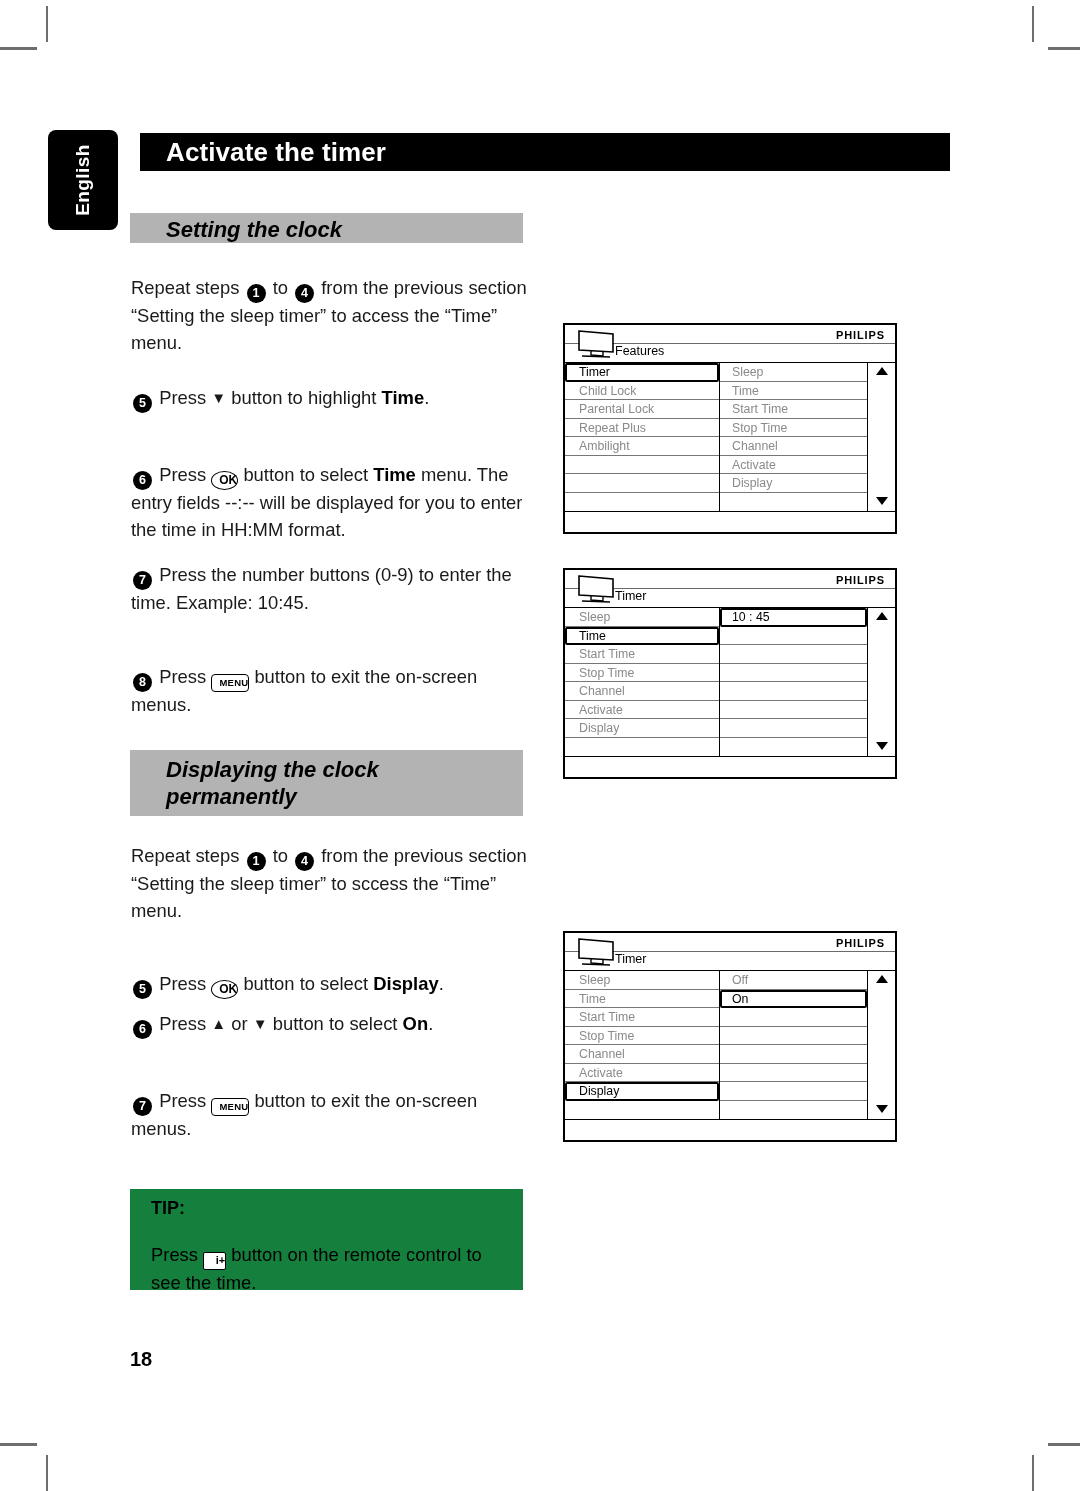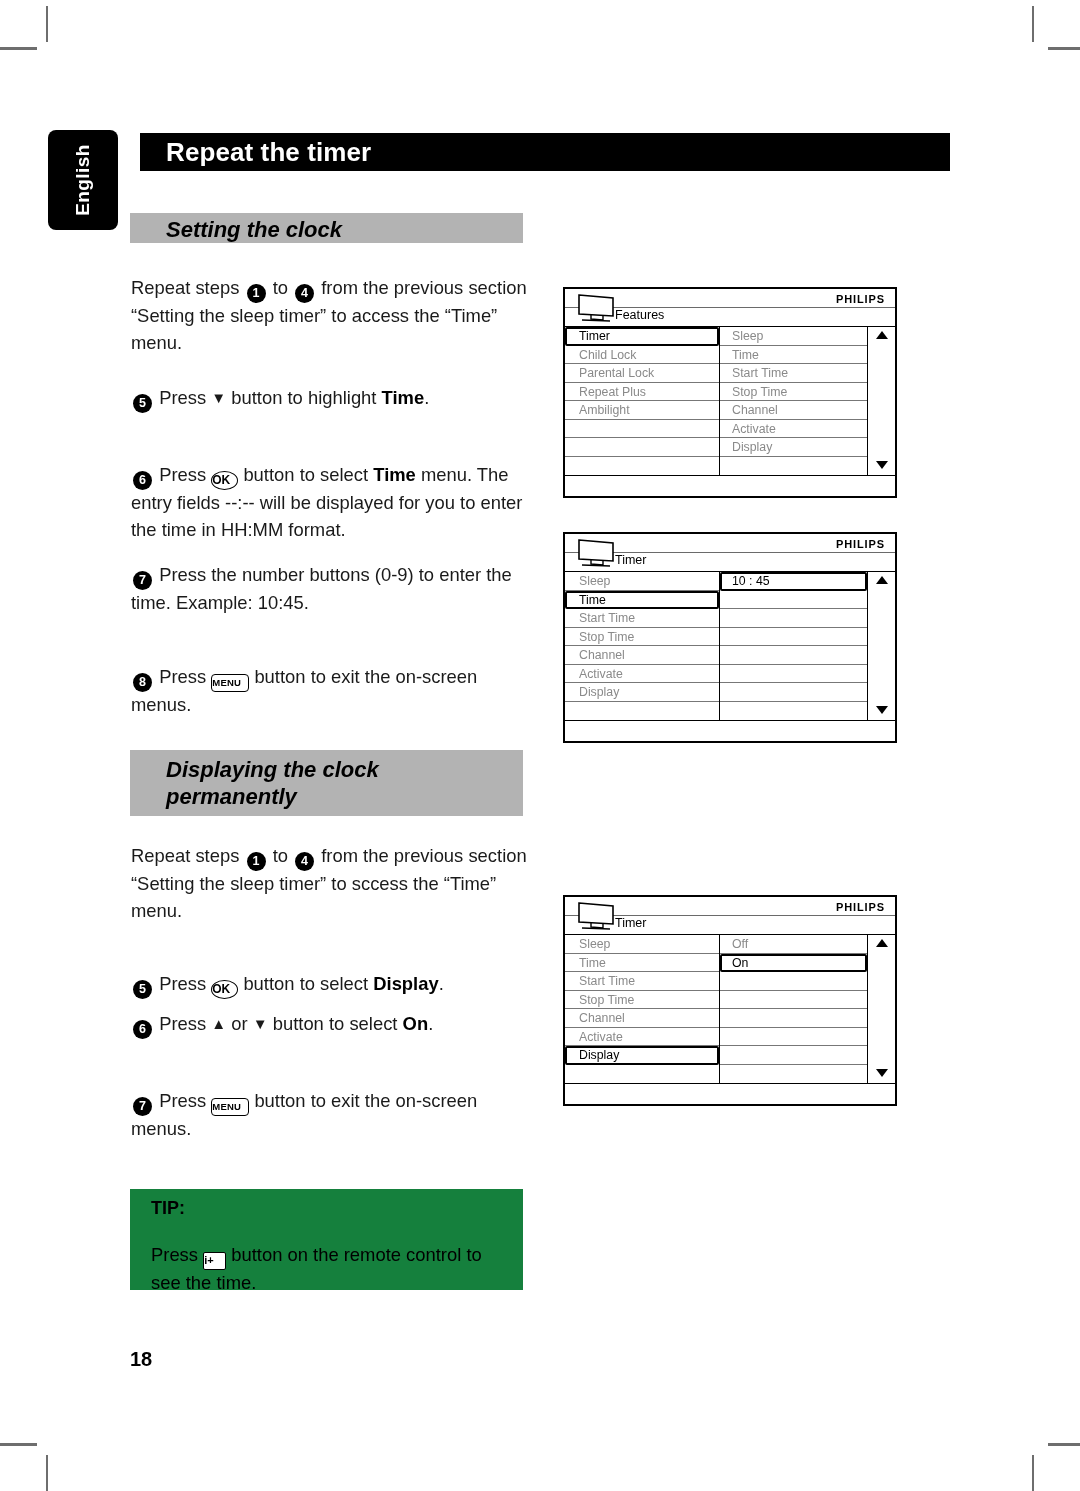--- a/index.html
+++ b/index.html
@@ -112,21 +112,21 @@
     text-align: center;
     vertical-align: -3px;
     margin: 0 2px;
   }
 
   
   .key-ok, .key-menu, .key-info {
     display: inline-block;
     border: 1.8px solid #000;
     font-weight: bold;
-    text-align: left;
+    text-align: right;
     vertical-align: -3px;
     color: #000;
     background: #fff;
     margin-top: 28px;
   }
   .key-ok {
     width: 25px; height: 17px; line-height: 17px;
     border-radius: 50%; font-size: 12px;
   }
   .key-menu {
@@ -171,20 +171,21 @@
   }
 
   
   .osd {
     position: absolute;
     width: 334px;
     background: #fff;
     border: 2px solid #000;
     box-sizing: border-box;
     font-size: 11.5px;
+    margin-top: 36px;
   }
   .osd-head {
     position: relative;
     height: 38px;
     border-bottom: 1px solid #000;
     box-sizing: border-box;
   }
   .osd-brand {
     position: absolute;
     right: 10px; top: 4px;
@@ -275,21 +276,21 @@
 <div class="crop h" style="left:0px; top:1443px; width:37px;"></div>
 <div class="crop v" style="left:46px; top:1455px; height:36px;"></div>
 <div class="crop h" style="left:1048px; top:1443px; width:32px;"></div>
 <div class="crop v" style="left:1032px; top:1455px; height:36px;"></div>
 
 <div id="lang-tab">
   <span class="vert">English</span>
 </div>
 
 <div id="chapter-header">
-  <span class="title">Repeat the timer</span>
+  <span class="title">Activate the timer</span>
 </div>
 
 <div class="section-bar" id="sec-clock">
   <span class="lbl">Setting the clock</span>
 </div>
 
 <div class="para" style="top:275px;">
   <span>Repeat steps</span>
   <span class="step">1</span>
   <span>to</span>

